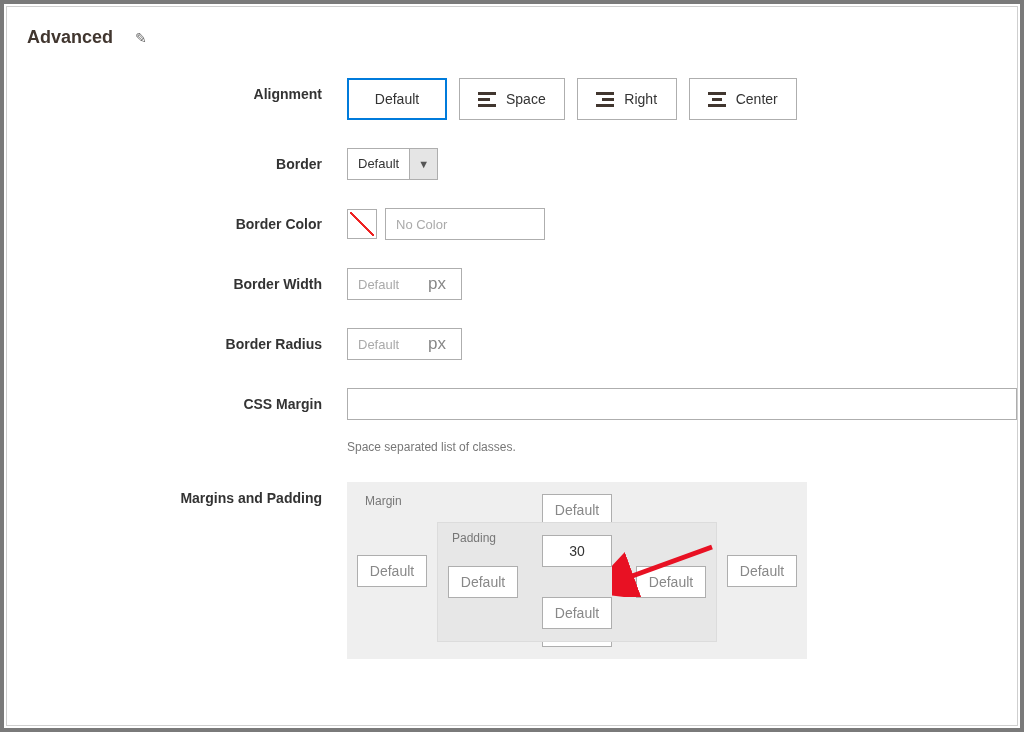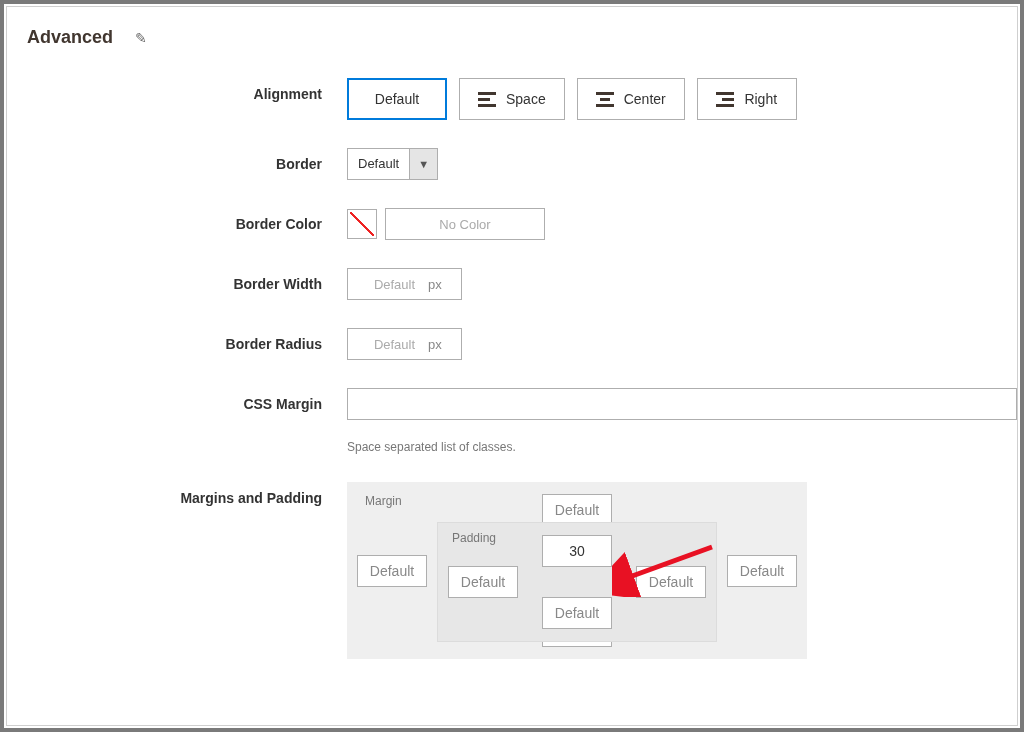--- a/index.html
+++ b/index.html
@@ -25,23 +25,23 @@
   .align-icon span { height:3px; background:#41362f; }
   .ai-left   { align-items:flex-start; } .ai-left span:nth-child(1){width:18px}.ai-left span:nth-child(2){width:12px}.ai-left span:nth-child(3){width:18px}
   .ai-center { align-items:center; }     .ai-center span:nth-child(1){width:18px}.ai-center span:nth-child(2){width:10px}.ai-center span:nth-child(3){width:18px}
   .ai-right  { align-items:flex-end; }   .ai-right span:nth-child(1){width:18px}.ai-right span:nth-child(2){width:12px}.ai-right span:nth-child(3){width:18px}
 
   .select-wrap { display:flex; }
   .select-text { border:1px solid #aeaeae; height:32px; line-height:30px; padding:0 10px; min-width:60px; font-size:13px; color:#333; background:#fff; }
   .select-caret { border:1px solid #aeaeae; border-left:none; width:28px; height:32px; background:#e5e5e5; display:flex; align-items:center; justify-content:center; color:#555; font-size:11px;}
   .swatch { width:30px; height:30px; border:1px solid #aeaeae; position:relative; background:#fff; margin-right:8px; }
   .swatch::before { content:""; position:absolute; left:2px; top:2px; right:2px; bottom:2px; background:linear-gradient(to top right, transparent calc(50% - 1px), #e22 calc(50% - 1px), #e22 calc(50% + 1px), transparent calc(50% + 1px)); }
-  .text-in { border:1px solid #aeaeae; height:32px; padding:0 10px; font-size:13px; color:#333;text-align:center; }
+  .text-in { border:1px solid #aeaeae; height:32px; padding:0 10px; font-size:13px; color:#333; }
   .text-in::placeholder { color:#aaa; }
-  .unit { color:#888; font-size:13px; margin-left:-34px; pointer-events:none; }
+  .unit { color:#888; font-size:17px; margin-left:-34px; pointer-events:none; }
   .unit-wrap { display:flex; align-items:center; }
   .wide { width:100%; margin-right:0; }
   .hint { color:#777; font-size:12px; margin-top:20px; }
   .css-stack { flex:1; margin-right:0; }
 
   
   .mp-outer { position:relative; background:#efefef; padding:18px; width:460px; }
   .mp-label { position:absolute; font-size:12px; color:#777; }
   .mp-outer > .mp-label { left:18px; top:12px; }
   .mp-inner { position:relative; background:#e7e7e7; border:1px solid #dcdcdc; margin:22px 72px; padding:16px; min-height:120px;}
@@ -81,34 +81,34 @@
       </button>
       <button class="align-btn">
         <span class="align-icon ai-left">
               <span></span>
               <span></span>
               <span></span>
             </span>
         <span>Space</span>
       </button>
       <button class="align-btn">
+        <span class="align-icon ai-right">
+              <span></span>
+              <span></span>
+              <span></span>
+            </span>
+        <span>Right</span>
+      </button>
+      <button class="align-btn">
         <span class="align-icon ai-center">
               <span></span>
               <span></span>
               <span></span>
             </span>
         <span>Center</span>
-      </button>
-      <button class="align-btn">
-        <span class="align-icon ai-right">
-              <span></span>
-              <span></span>
-              <span></span>
-            </span>
-        <span>Right</span>
       </button>
     </div>
   </div>
 
   <div class="row">
     <div class="row-label">Border</div>
     <div class="row-content">
       <div class="select-wrap">
         <div class="select-text">Default</div>
         <div class="select-caret">▼</div>

